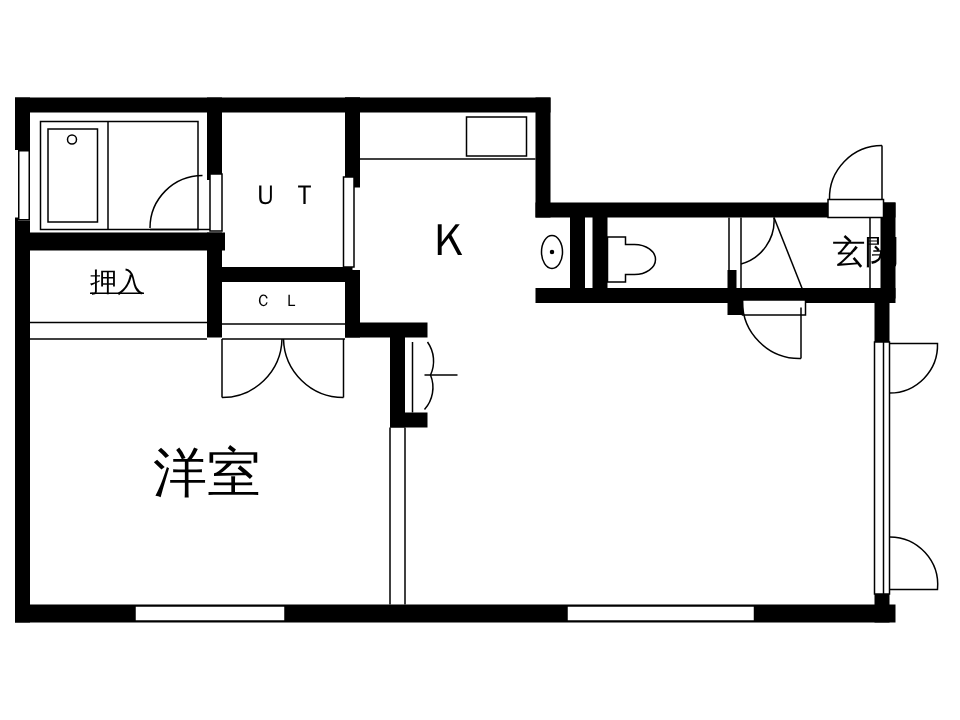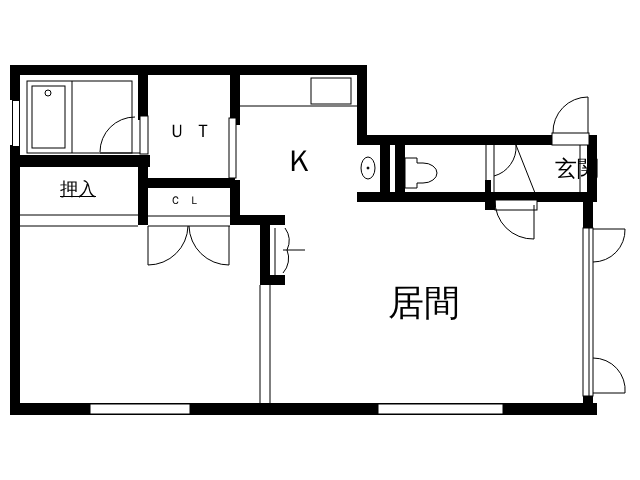--- a/index.html
+++ b/index.html
@@ -104,15 +104,15 @@
 
       <rect x="90" y="404" width="100" height="10" fill="#fff"></rect>
       <rect x="378" y="404" width="125" height="10" fill="#fff"></rect>
     </g>
   </svg>
 
   <div class="lbl" style="left:168px;top:122px;font-size:18px;letter-spacing:8px;">ＵＴ</div>
   <div class="lbl" style="left:285px;top:146px;font-size:30px;">Ｋ</div>
   <div class="lbl" style="left:60px;top:180px;font-size:18px;text-decoration:underline;">押入</div>
   <div class="lbl" style="left:170px;top:195px;font-size:11px;letter-spacing:8px;">ＣＬ</div>
-  <div class="lbl" style="left:388px;top:285px;font-size:36px;">居間</div>
+  <div class="lbl" style="left:102px;top:298px;font-size:36px;">洋室</div>
   <div class="lbl" style="left:535px;top:158px;font-size:22px;margin-left:20px;">玄関</div>
 </div>
 
 </body></html>

